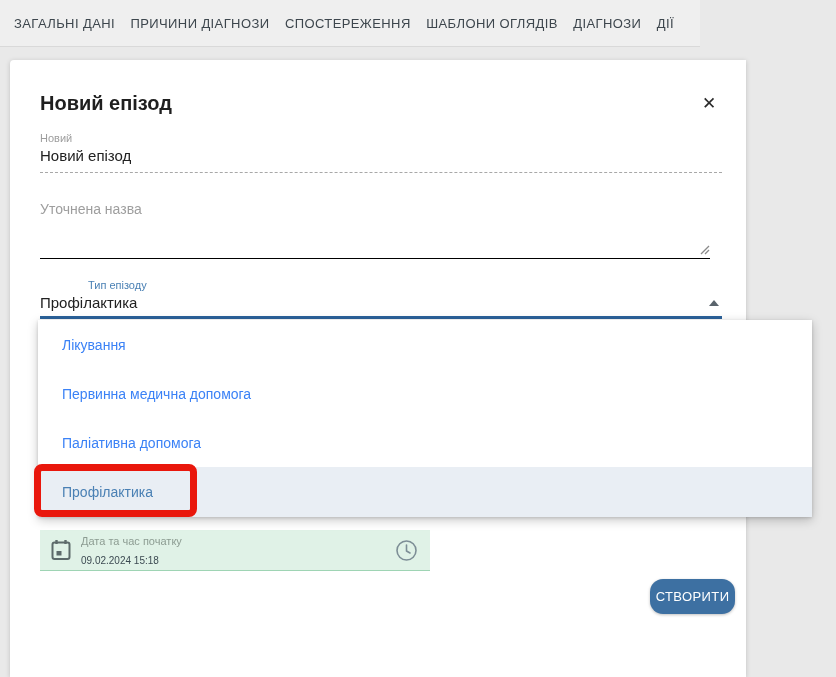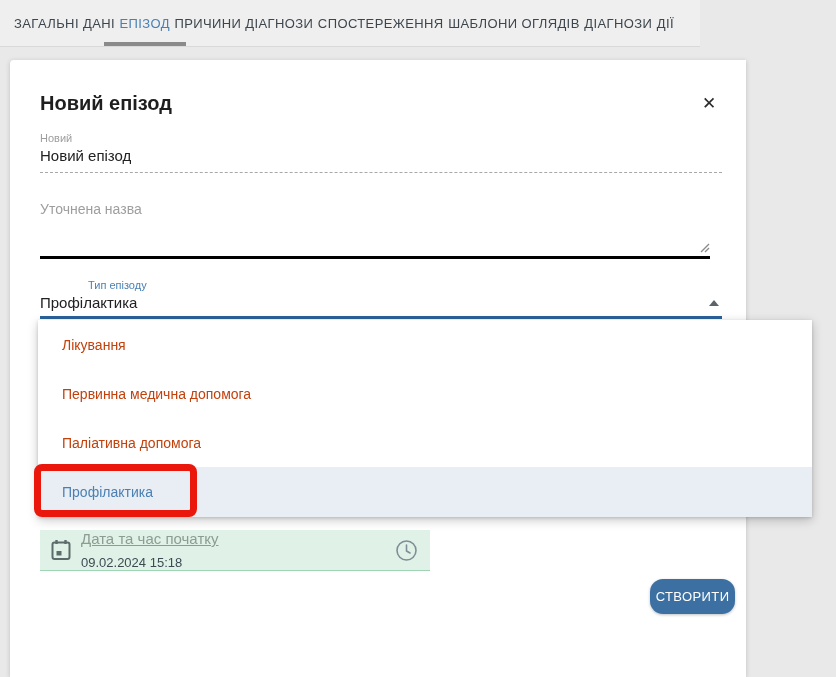--- a/index.html
+++ b/index.html
@@ -55,21 +55,21 @@
   .field-label-small { font-size: 11px; color: #9e9e9e; }
   .field-value { font-size: 15px; color: #212121; margin-top: 3px; }
 
   .name-field {
     position: absolute; left: 30px; right: 24px; top: 72px;
     border-bottom: 1px dashed #a8a8a8; padding-bottom: 8px;
   }
 
   .refined-field {
     position: absolute; left: 30px; right: 36px; top: 141px; height: 58px;
-    border-bottom: 3px solid #000000;
+    border-bottom: 1px solid #000000;
   }
   .refined-field .float-label { font-size: 14px; color: #9e9e9e; }
   .resize-handle {
     position: absolute; right: 0; bottom: 3px; width: 11px; height: 11px;
   }
 
   .type-select {
     position: absolute; left: 30px; right: 24px; top: 219px; height: 40px;
     border-bottom: 3px solid #2b629a; cursor: pointer;
   }
@@ -83,60 +83,59 @@
 
   
   .dropdown {
     position: absolute; left: 28px; top: 260px; width: 774px; height: 197px;
     background: #ffffff;
     box-shadow: 0 3px 10px rgba(0,0,0,0.22), 0 1px 3px rgba(0,0,0,0.14);
     z-index: 5;
   }
   .option {
     height: 49px; display: flex; align-items: center;
-    padding-left: 24px; font-size: 14px; color: #c2410c; cursor: pointer;
+    padding-left: 24px; font-size: 14px; color: #3b82f6; cursor: pointer;
   }
   .option.selected {
     height: 50px; background: #e9eef4; color: #4a80b4;
   }
 
   
   .red-box {
     position: absolute; left: 24px; top: 404px; width: 163px; height: 53px;
     border: 7px solid #e9170c; border-radius: 8px;
     z-index: 9; pointer-events: none;
   }
 
   
   .date-field {
     position: absolute; left: 30px; top: 470px; width: 390px; height: 41px;
     background: #e0f2e7; border-bottom: 1px solid #9ed4b4;
     display: flex; align-items: center; cursor: pointer;
   }
   .cal-icon { margin: 0 10px 0 11px; flex: 0 0 auto; display: block; }
   .date-texts { flex: 1; }
-  .date-texts .dt-label { font-size: 15px; color: #8c9c92; text-decoration: underline; }
-  .date-texts .dt-value { font-size: 13px; color: #3c4a52; margin-top: 8px; }
+  .date-texts .dt-label { font-size: 11px; color: #8c9c92; }
+  .date-texts .dt-value { font-size: 10px; color: #3c4a52; margin-top: 8px; }
   .clock-icon { margin-right: 12px; flex: 0 0 auto; display: block; }
 
   
   .create-btn {
     position: absolute; right: 11px; top: 519px; width: 85px; height: 35px;
     background: #3d70a2; color: #ffffff; border: none; border-radius: 13px;
     font-size: 13px; letter-spacing: 0.4px; cursor: pointer;
     font-family: "Liberation Sans", sans-serif;
     box-shadow: 0 1px 3px rgba(0,0,0,0.25);
   }
 </style>
 </head>
 <body>
 
 <nav class="tabbar">
   <div class="tab">ЗАГАЛЬНІ ДАНІ</div>
-  <div class="tab active">ЕПІЗОД</div>
   <div class="tab">ПРИЧИНИ ДІАГНОЗИ</div>
   <div class="tab">СПОСТЕРЕЖЕННЯ</div>
   <div class="tab">ШАБЛОНИ ОГЛЯДІВ</div>
   <div class="tab">ДІАГНОЗИ</div>
   <div class="tab">ДІЇ</div>
 </nav>
 
 <section class="modal">
 
   <h1 class="dialog-title">Новий епізод</h1>

